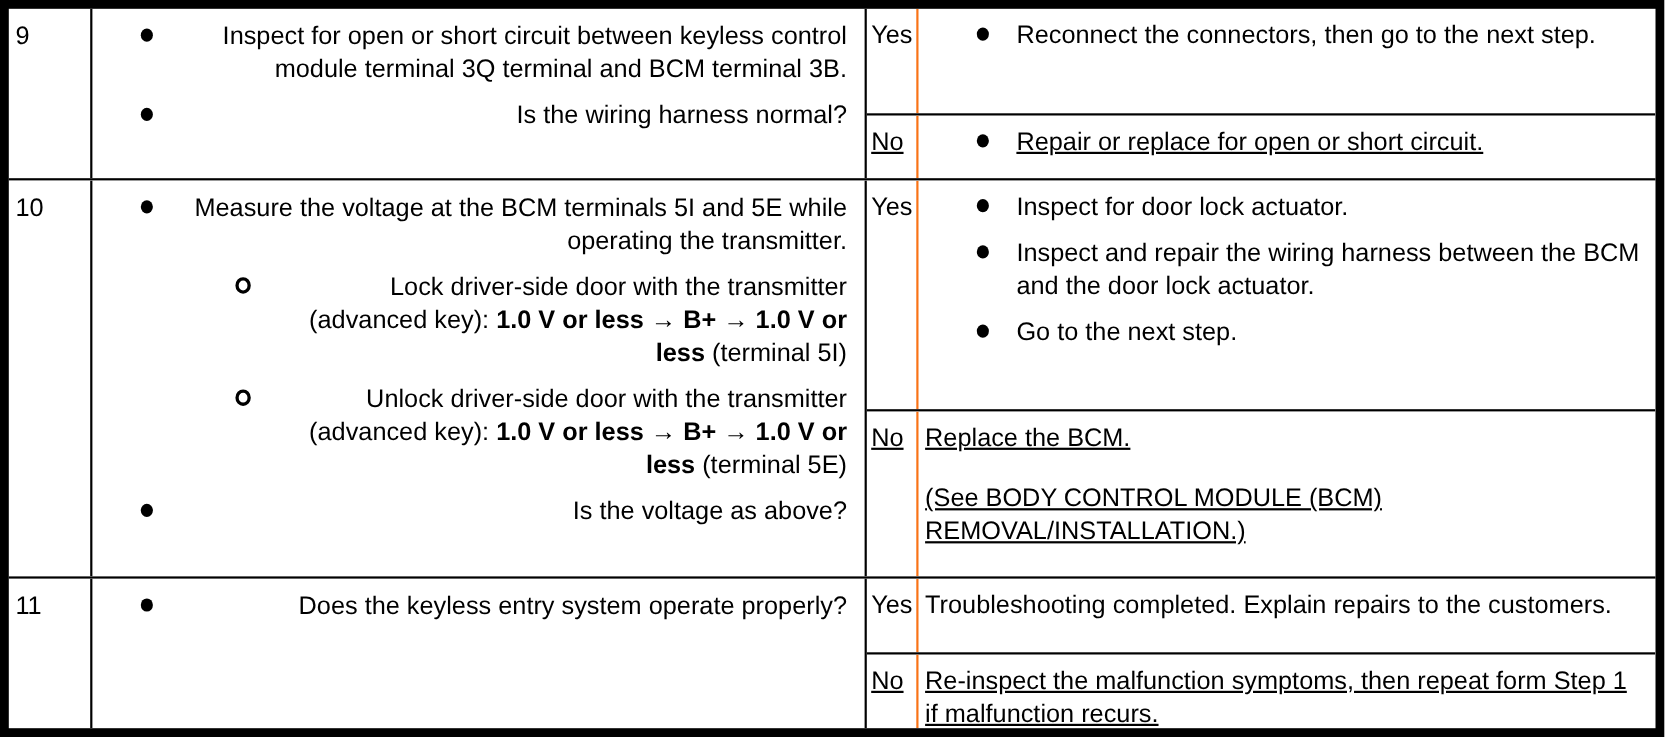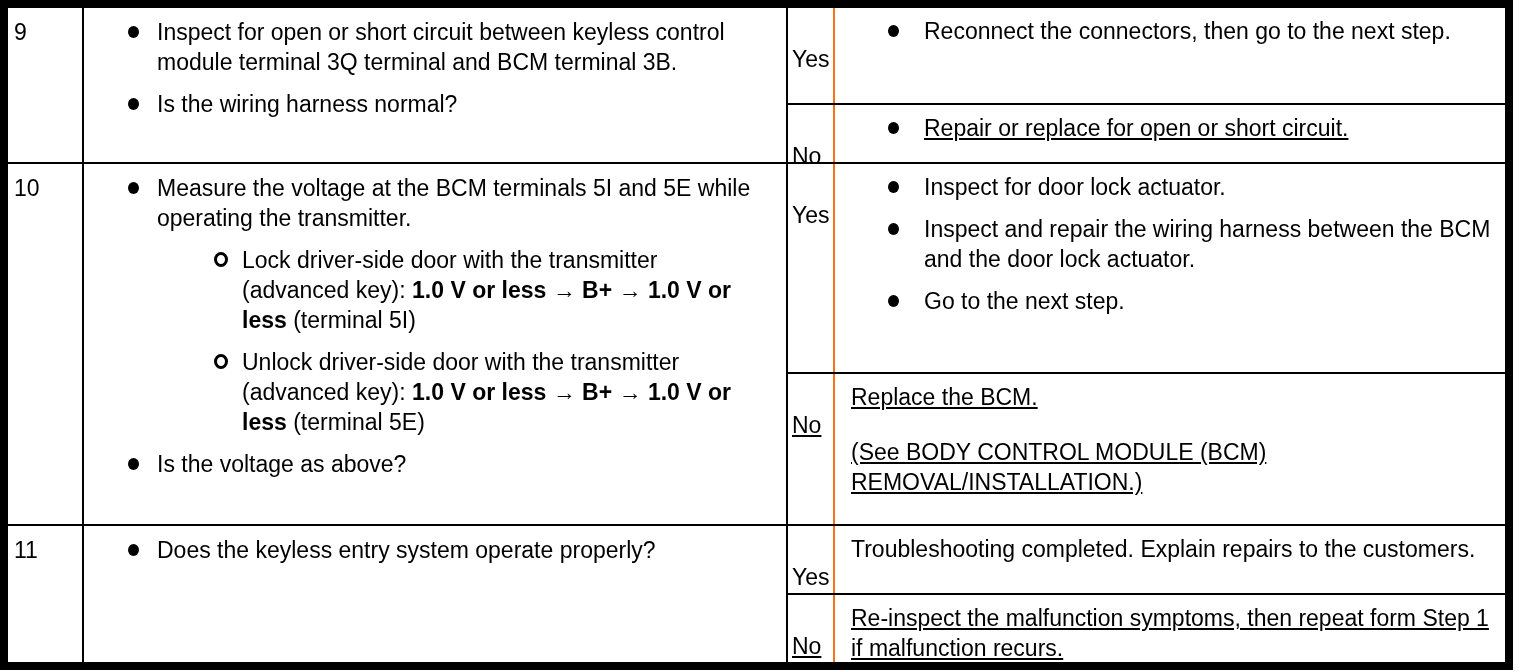--- a/index.html
+++ b/index.html
@@ -28,49 +28,49 @@
   .cell-step {
     width: 74px; flex: 0 0 auto;
     padding: 9px 2px 0 6px;
     overflow: hidden;
   }
   .cell-desc {
     width: 704px; flex: 0 0 auto;
     border-left: 2px solid #000;
     padding: 9px 16px 0 0;
     overflow: hidden;
+    text-align: right;
   }
   .right {
     flex: 1;
     border-left: 2px solid #000;
     display: flex; flex-direction: column;
     overflow: hidden;
   }
   .subrow { display: flex; flex: 0 0 auto; overflow: hidden; }
   .subrow + .subrow { border-top: 2px solid #000; flex: 1 1 auto; text-decoration: underline; }
   .r9  .subrow:first-child { height: 95px; }
   .r10 .subrow:first-child { height: 208px; }
   .r11 .subrow:first-child { height: 67px; }
 
   .cell-yn {
     width: 45px; flex: 0 0 auto;
     padding: 8px 0 0 4px;
     overflow: hidden;
-    margin-top: 28px;
   }
   .cell-action {
     flex: 1;
     border-left: 2px solid #f97316;
     padding: 8px 10px 0 0;
     overflow: hidden;
   }
 
   .item { display: flex; align-items: flex-start; }
   .item + .item { margin-top: 12px; }
-  .item.plain { display: block; padding-left: 16px; }
+  .item.plain { display: block; padding-left: 6px; }
   .item.plain + .item.plain { margin-top: 25px; }
 
   .cell-desc .lvl1 { padding-left: 44px; }
   .cell-desc .lvl2 { padding-left: 130px; }
   .cell-action .lvl1 { padding-left: 53px; }
 
   .bullet { flex: 0 0 auto; display: inline-block; }
   .bullet.solid {
     width: 11px; height: 12px; border-radius: 50%;
     background: #000;

